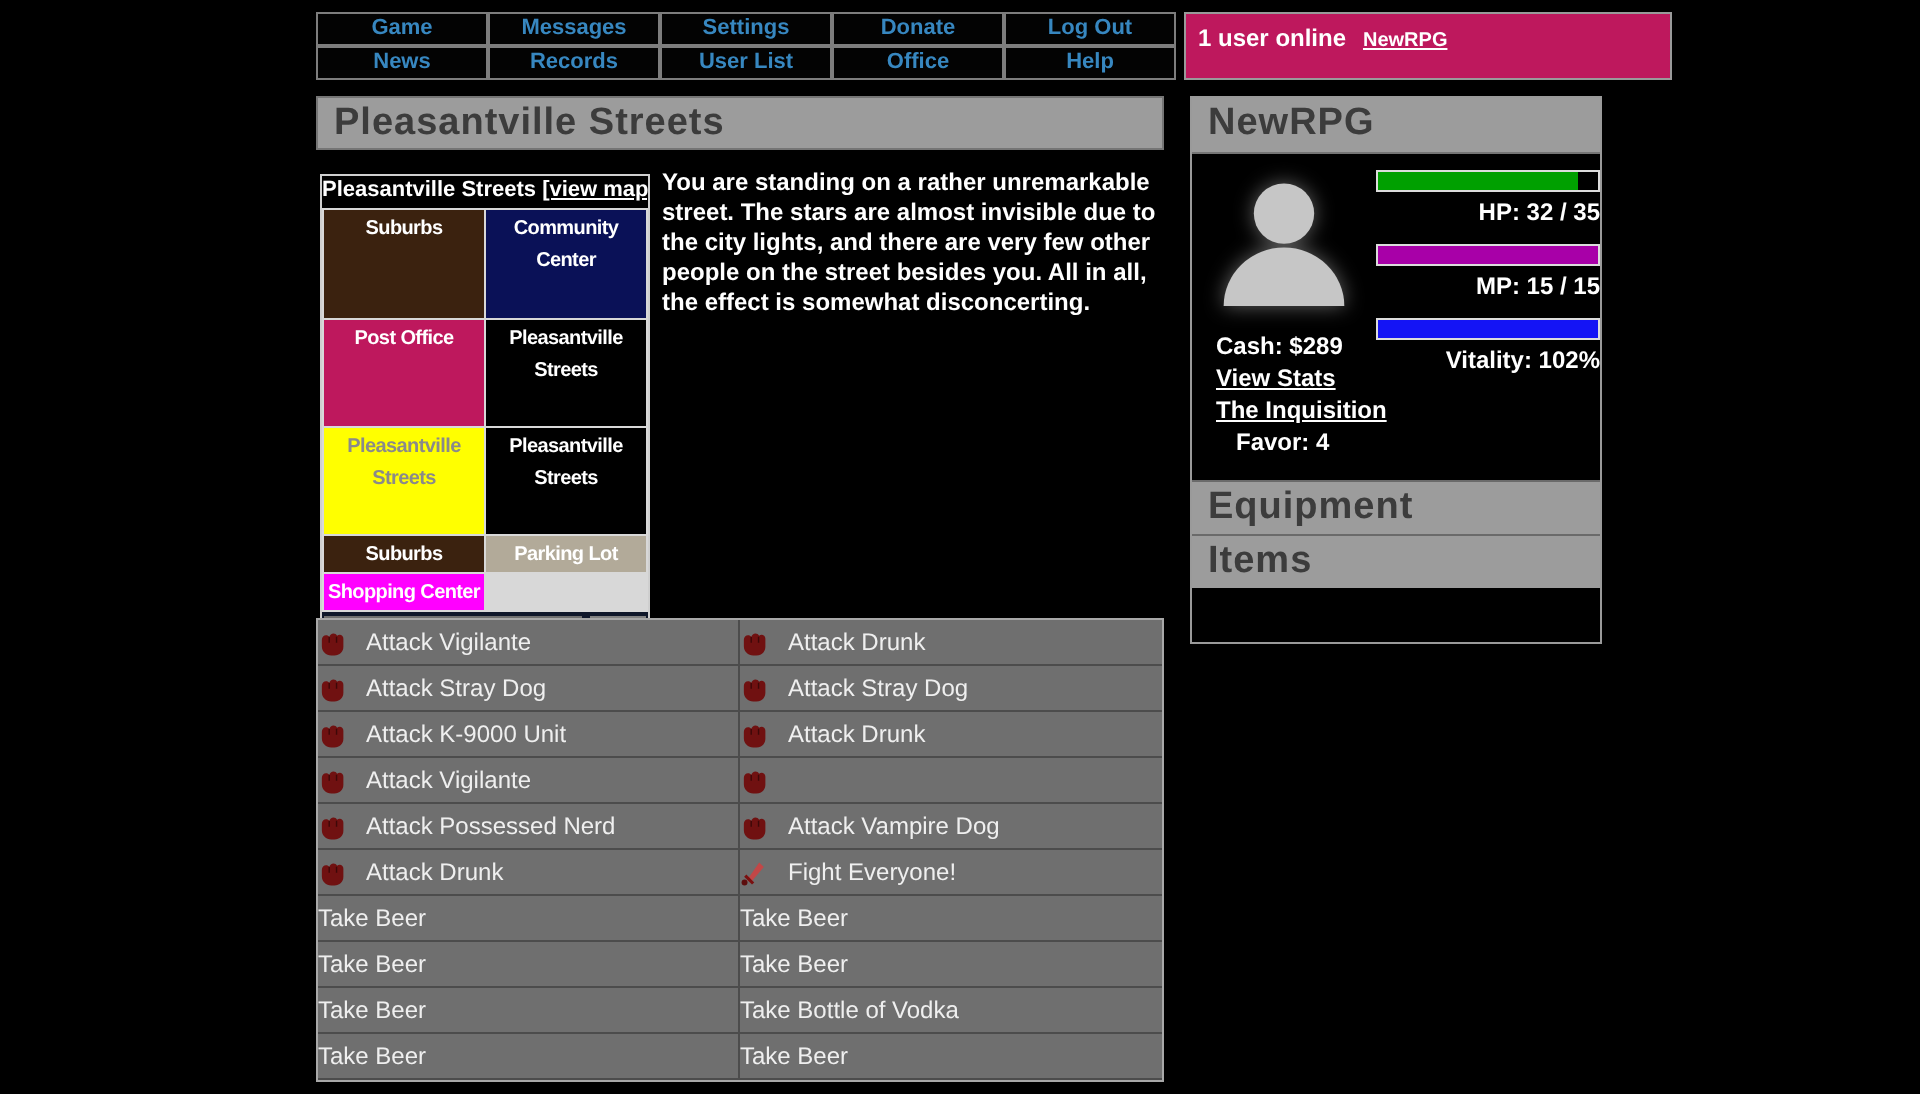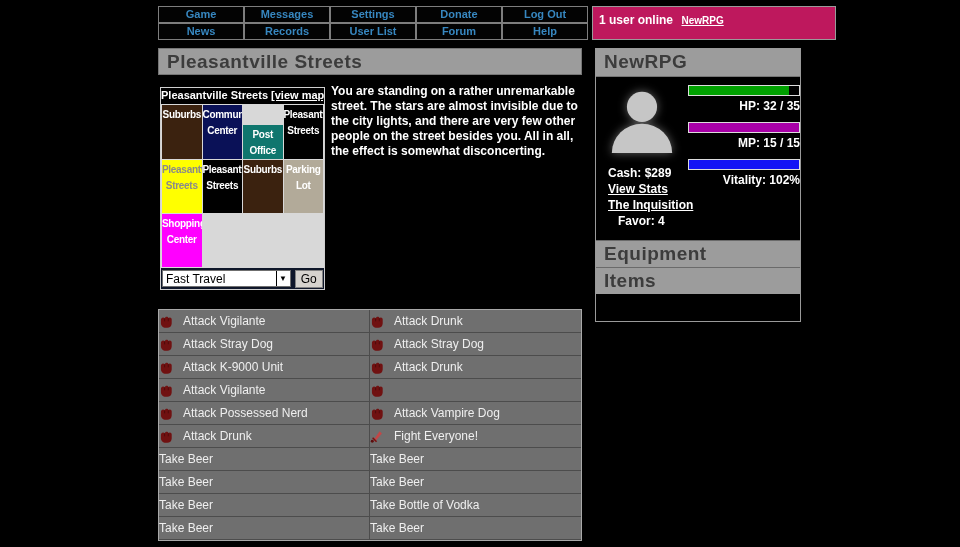--- a/index.html
+++ b/index.html
@@ -25,21 +25,21 @@
                font-weight:bold; padding-left:8px; letter-spacing:0.5px; }
   .page-title { position:absolute; left:158px; top:48px; width:424px; height:27px;
                 font-size:19px; line-height:25px; }
 
   
   .map { position:absolute; left:160px; top:87px; width:165px; border:1px solid #cfcfcf;
          background:#000; }
   .map-header { height:16px; color:#fff; font-size:11px; font-weight:bold;
                 text-align:center; line-height:15px; white-space:nowrap; overflow:hidden; }
   .map-header a { color:#fff; text-decoration:underline; cursor:pointer; }
-  .map-grid { display:grid; grid-template-columns:repeat(4,1fr);
+  .map-grid { display:grid; grid-template-columns:repeat(2,1fr);
               grid-template-rows:54px 53px 53px; gap:1px; background:#d8d8d8;
               border:1px solid #d8d8d8; }
   .map-cell { font-size:10px; font-weight:bold; text-align:center; padding-top:2px;
               line-height:16px; overflow:hidden; letter-spacing:-0.3px; cursor:pointer; }
   .map-footer { height:21px; display:flex; align-items:center; padding:1px 1px; background:#0f172a; }
   .travel-select { width:131px; height:17px; background:#fff; border:1px solid #6f6f6f;
                    display:flex; align-items:center; font-size:12px; color:#000;
                    cursor:pointer; }
   .travel-select .sel-text { flex:1; padding-left:3px; white-space:nowrap; overflow:hidden; }
   .travel-select .sel-arrow { width:14px; height:100%; border-left:1px solid #000;
@@ -93,40 +93,40 @@
 
   <div class="nav">
     <div class="nav-btn">Game</div>
     <div class="nav-btn">Messages</div>
     <div class="nav-btn">Settings</div>
     <div class="nav-btn">Donate</div>
     <div class="nav-btn">Log Out</div>
     <div class="nav-btn">News</div>
     <div class="nav-btn">Records</div>
     <div class="nav-btn">User List</div>
-    <div class="nav-btn">Forum</div>
+    <div class="nav-btn">Office</div>
     <div class="nav-btn">Help</div>
   </div>
 
   <div class="online-box">
     <span class="online-text">1 user online</span>
     <span class="online-link">NewRPG</span>
   </div>
 
   <div class="bar-title page-title">Pleasantville Streets</div>
 
   <div class="map">
     <div class="map-header">
       <span>Pleasantville Streets</span>
       <a>[view map]</a>
     </div>
     <div class="map-grid">
         <div class="map-cell" style="background: rgb(59, 34, 15); color: rgb(255, 255, 255);">Suburbs</div>
         <div class="map-cell" style="background: rgb(10, 17, 87); color: rgb(255, 255, 255);">Community Center</div>
-        <div class="map-cell" style="background: #0f766e; color: rgb(255, 255, 255); margin-top: 20px;">Post Office</div>
+        <div class="map-cell" style="background: #be185d; color: rgb(255, 255, 255);">Post Office</div>
         <div class="map-cell" style="background: rgb(0, 0, 0); color: rgb(255, 255, 255);">Pleasantville Streets</div>
         <div class="map-cell" style="background: rgb(255, 255, 0); color: rgb(138, 138, 138);">Pleasantville Streets</div>
         <div class="map-cell" style="background: rgb(0, 0, 0); color: rgb(255, 255, 255);">Pleasantville Streets</div>
         <div class="map-cell" style="background: rgb(59, 34, 15); color: rgb(255, 255, 255);">Suburbs</div>
         <div class="map-cell" style="background: rgb(178, 170, 153); color: rgb(255, 255, 255);">Parking Lot</div>
         <div class="map-cell" style="background: rgb(255, 0, 255); color: rgb(255, 255, 255);">Shopping Center</div>
       </div>
     <div class="map-footer">
       <div class="travel-select">
         <span class="sel-text">Fast Travel</span>

